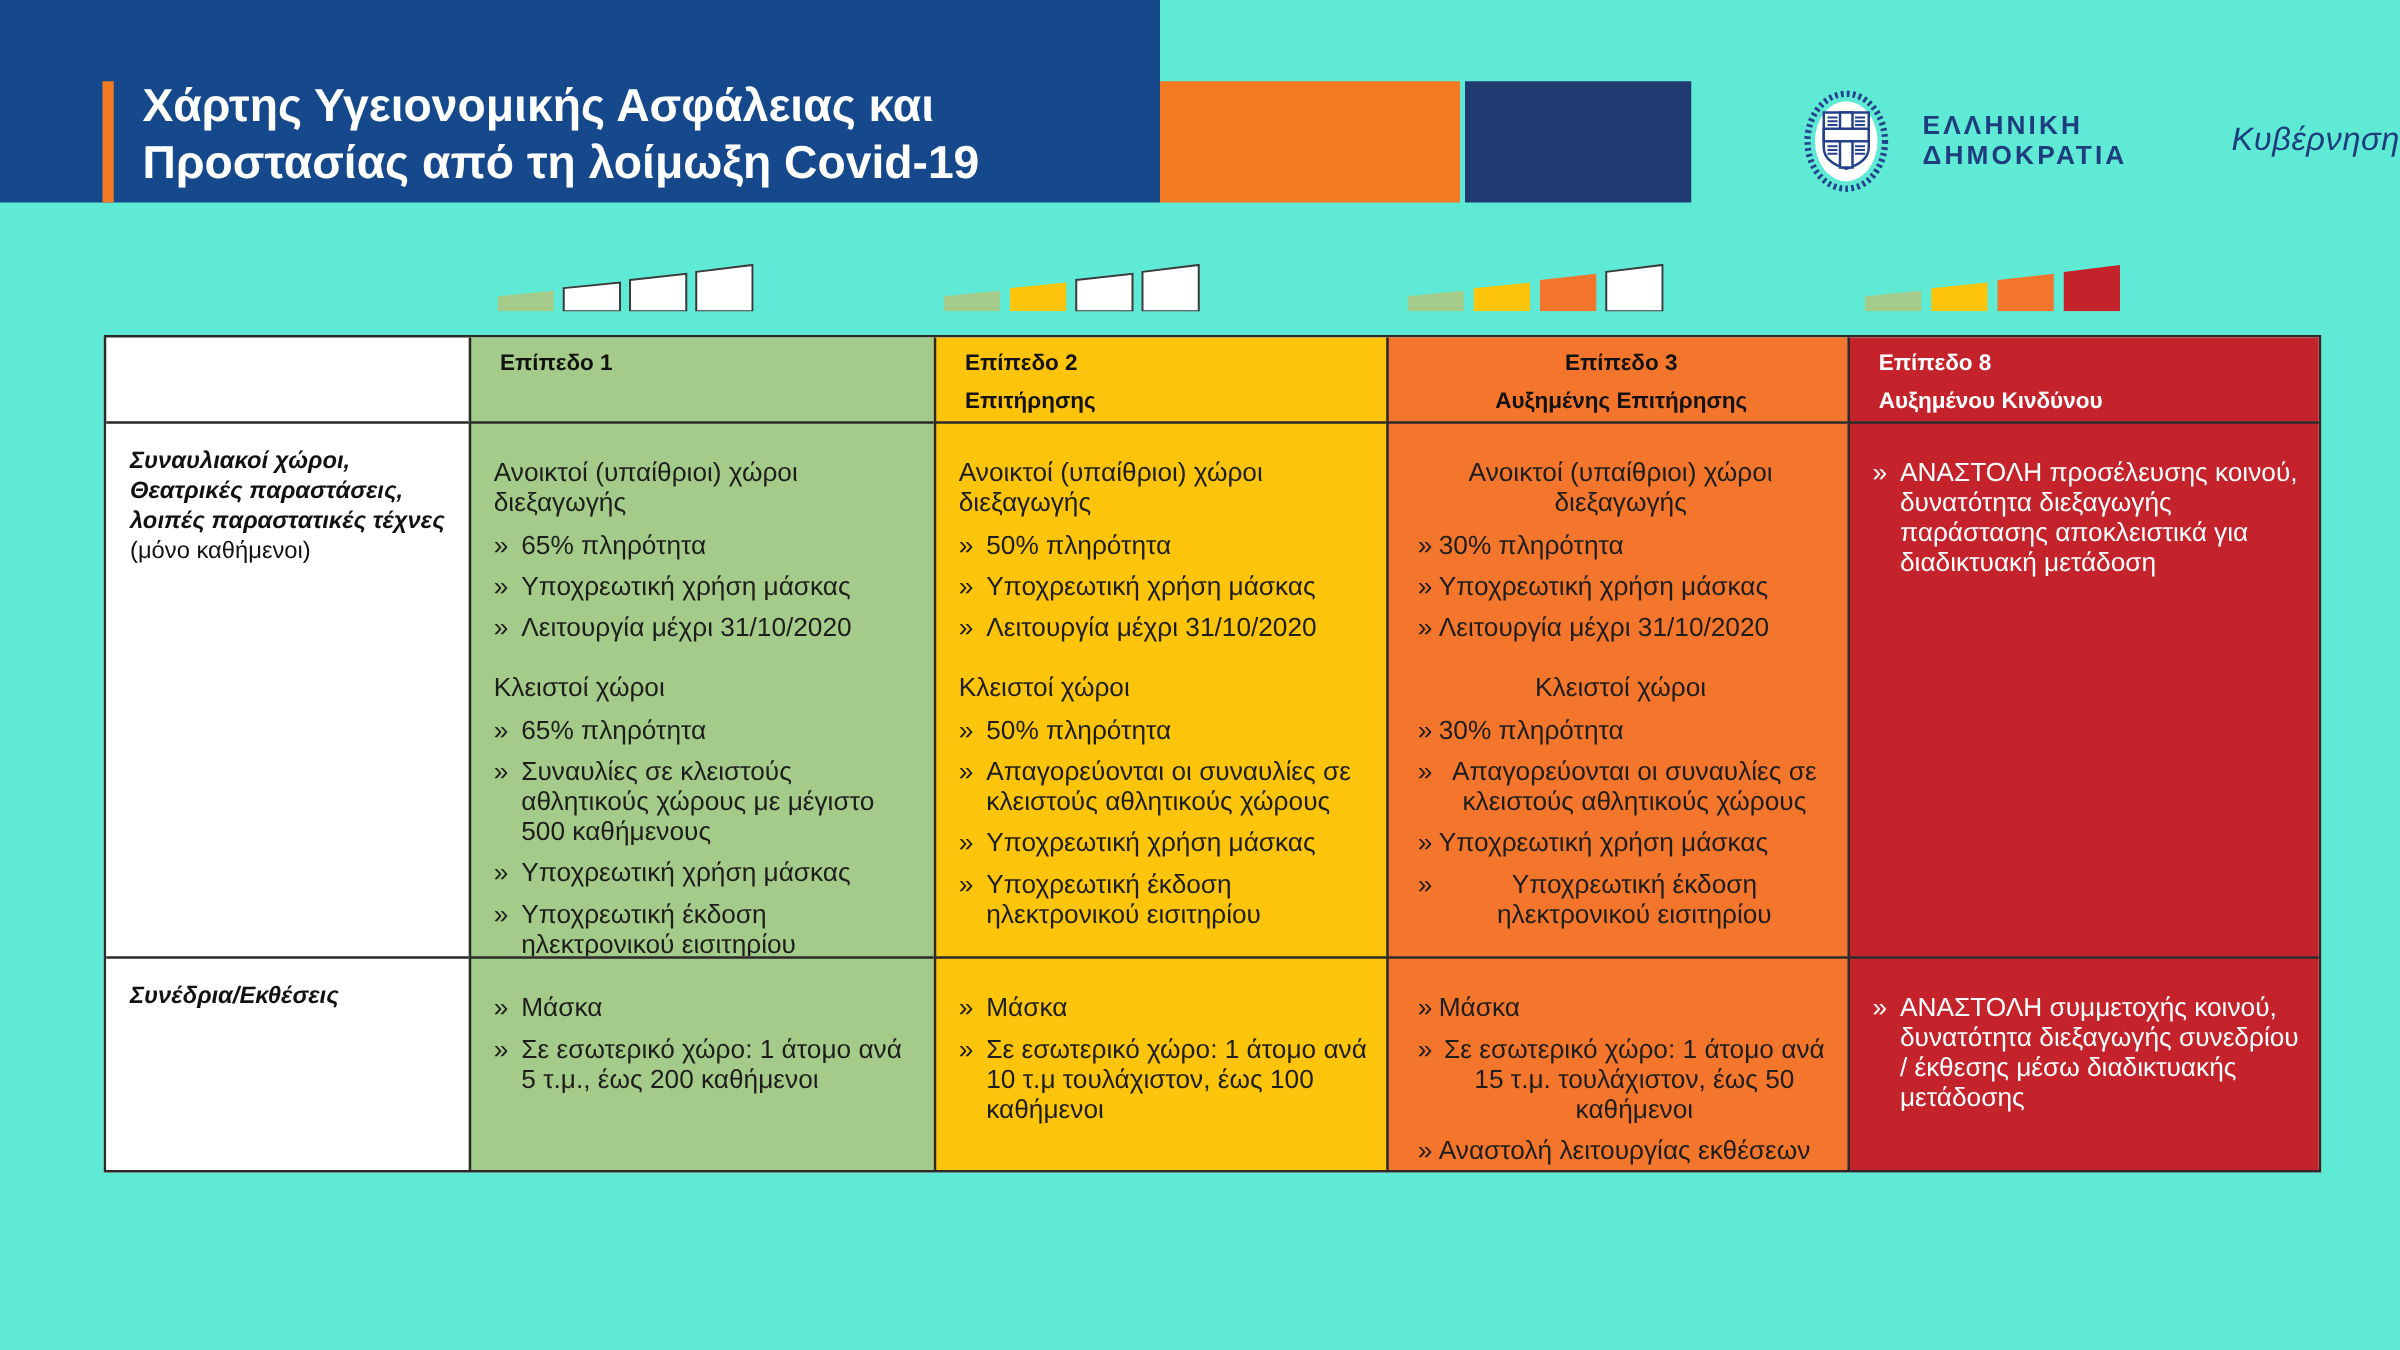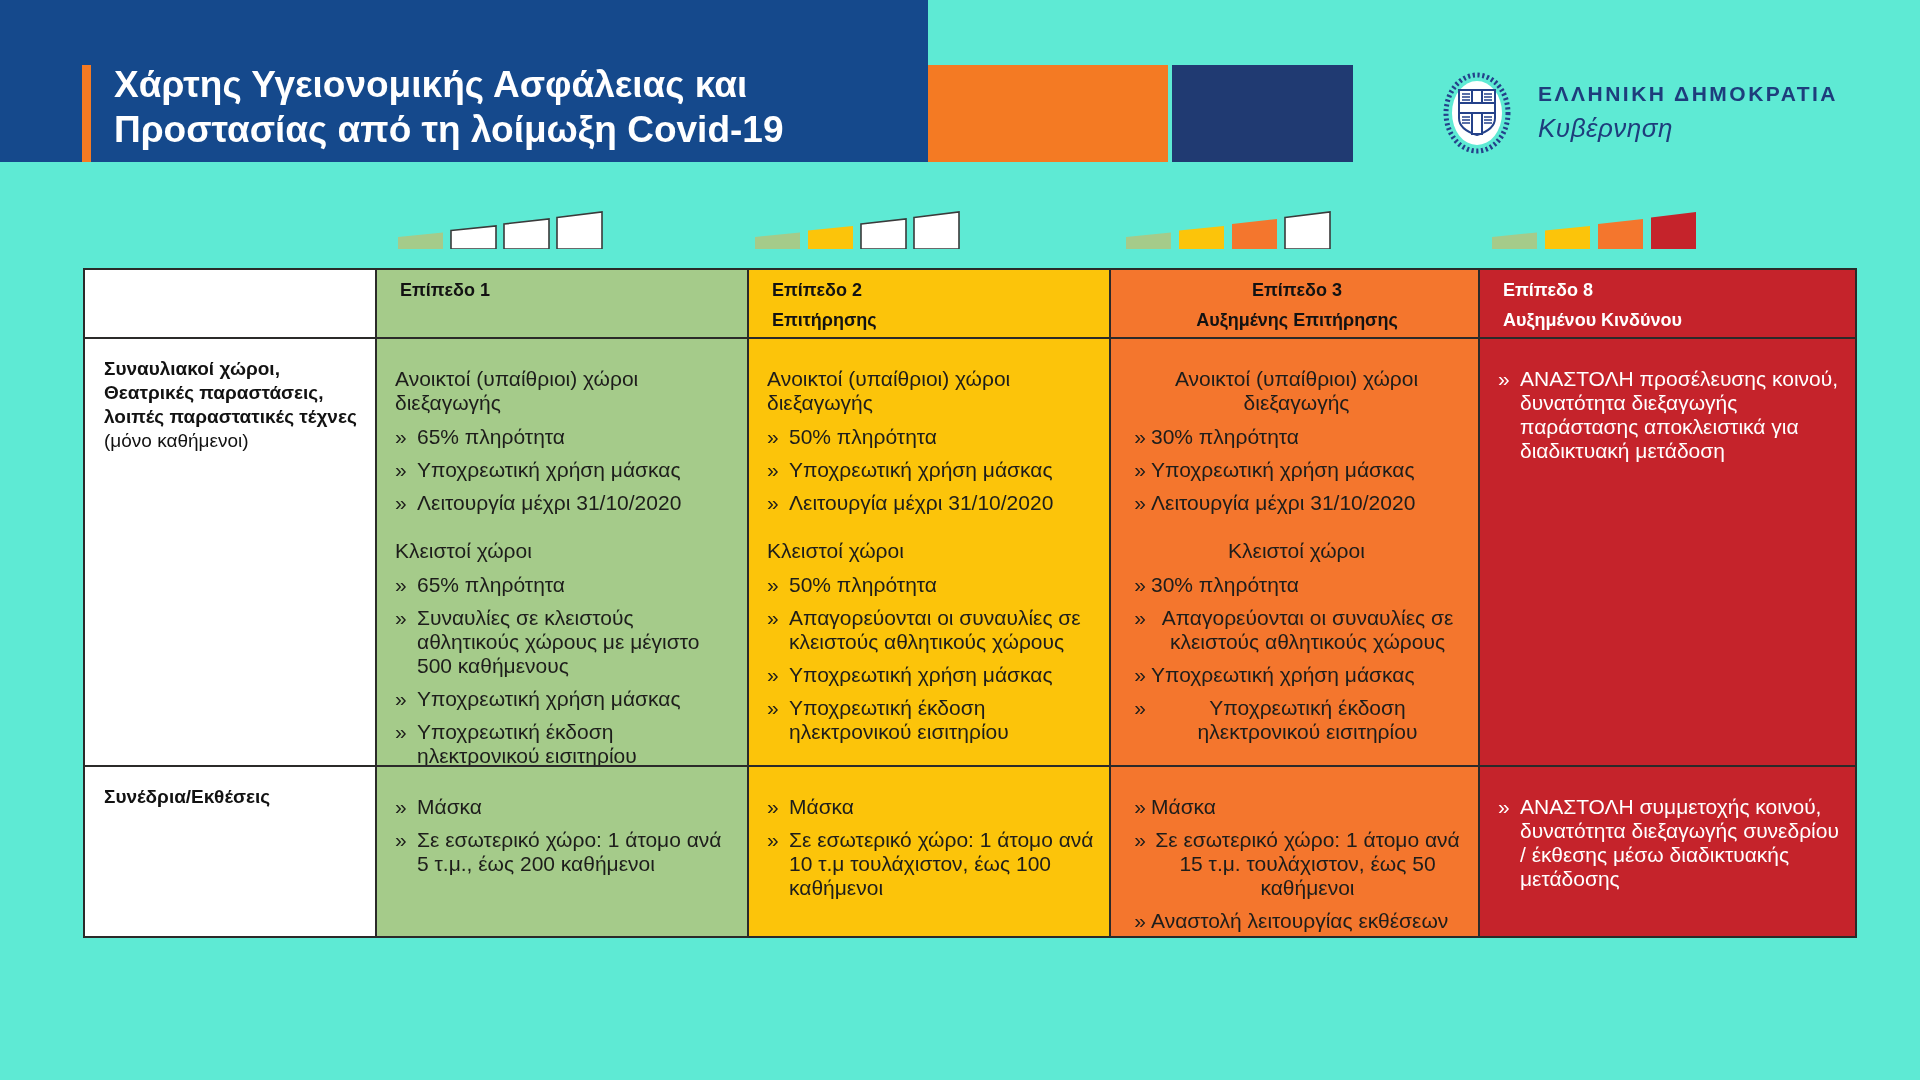--- a/index.html
+++ b/index.html
@@ -10,21 +10,21 @@
   .blue-block{position:absolute;left:0;top:0;width:928px;height:162px;background:var(--header-blue);}
   .accent-bar{position:absolute;left:82px;top:65px;width:9px;height:97px;background:var(--header-orange);}
   .main-title{position:absolute;left:114px;top:62px;margin:0;color:var(--text-light);
               font-size:37px;font-weight:bold;line-height:45px;letter-spacing:0;}
   .main-title span{display:block;}
   .orange-block{position:absolute;left:928px;top:65px;width:240px;height:97px;background:var(--header-orange);}
   .navy-block{position:absolute;left:1172px;top:65px;width:181px;height:97px;background:var(--header-navy);}
 
   .gov-brand{position:absolute;left:1438px;top:70px;height:86px;display:flex;align-items:center;}
   .gov-emblem{width:78px;height:86px;flex:none;}
-  .gov-text{margin-left:22px;display:flex;flex-direction:column;}
+  .gov-text{margin-left:22px;display:flex;}
   .gov-name{font-size:21px;font-weight:bold;letter-spacing:2.5px;color:var(--gov-navy);}
   .gov-sub{font-size:26px;margin-top:7px;letter-spacing:0.5px;color:var(--gov-navy);font-style:italic;}
 
   
   .ind{position:absolute;top:211px;width:205px;height:38px;}
   .ind-1{left:398px}.ind-2{left:755px}.ind-3{left:1126px}.ind-4{left:1492px}
   .bar-empty{fill:#ffffff;stroke:#3a3a3a;stroke-width:1.6;}
   .f-green{fill:var(--level-green);}.f-yellow{fill:var(--level-yellow);}
   .f-orange{fill:var(--level-orange);}.f-red{fill:var(--level-red);}
 
@@ -41,21 +41,21 @@
   .bg-green{background:var(--level-green);}
   .bg-yellow{background:var(--level-yellow);}
   .bg-orange{background:var(--level-orange);text-align:center;}
   .bg-red{background:var(--level-red);}
 
   .head{padding:5px 18px 0 23px;font-weight:bold;font-size:18px;line-height:30px;color:#121212;}
   .head div{white-space:nowrap;}
   .head.light{color:var(--text-light);}
 
   .label-cell{background:#fff;padding:18px 14px 0 19px;font-size:19px;line-height:24px;color:#121212;}
-  .lb{font-weight:bold;display:block;}
+  .lb{font-weight:bold;display:block;font-style:italic;}
   .ln{display:block;}
 
   .body-cell{padding:28px 14px 0 18px;font-size:21px;line-height:24px;}
   .body-cell.light{color:var(--text-light);}
   .sec + .sec{margin-top:24px;}
   .sec-title{margin-bottom:10px;}
   .sec-title:empty{display:none;}
   .blist{list-style:none;margin:0;padding:0;}
   .blist li{display:flex;margin-bottom:9px;}
   .bm{flex:none;width:22px;}

